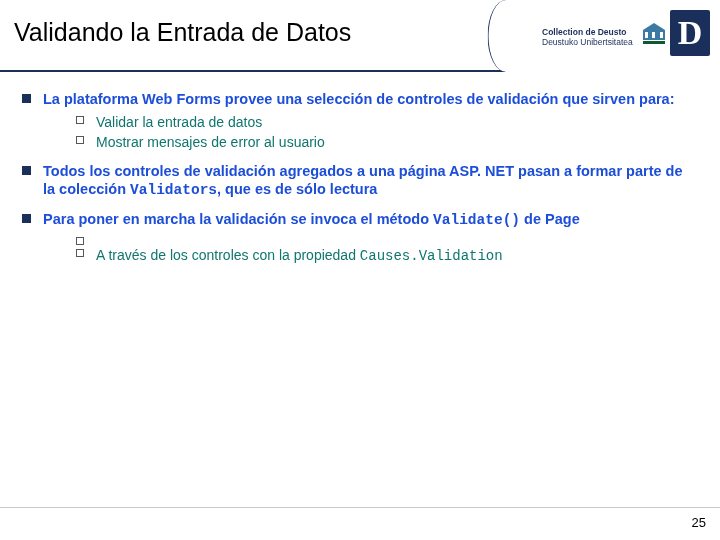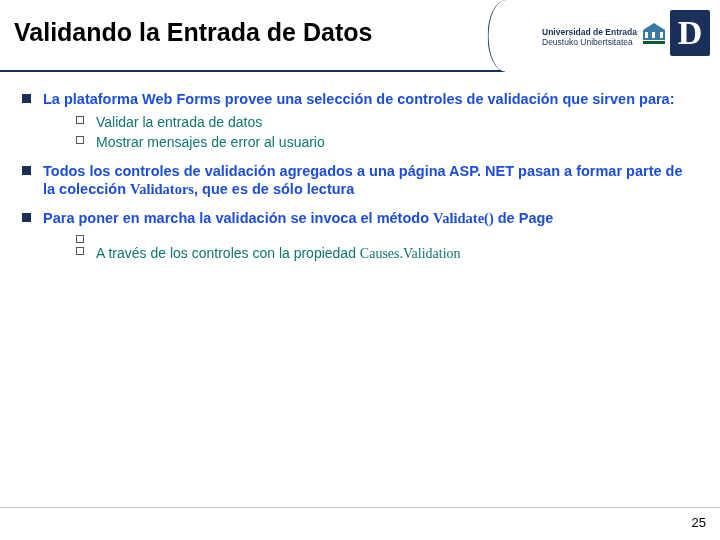--- a/index.html
+++ b/index.html
@@ -15,21 +15,21 @@
     position: relative;
     height: 72px;
     border-bottom: 2px solid #1a2f5a;
   }
   .title {
     position: absolute;
     left: 14px;
     top: 18px;
     font-size: 25px;
     color: #000;
-    font-weight: bold;
+    font-weight: normal;
   }
   .logo-wrap {
     position: absolute;
     right: 0;
     top: 0;
     width: 260px;
     height: 72px;
   }
   .tab-shape {
     position: absolute;
@@ -150,21 +150,21 @@
     border: 1px solid #555;
     flex-shrink: 0;
     margin-top: 3px;
     margin-right: 12px;
   }
   .b2-text {
     font-size: 14px;
     color: #0f766e;
     line-height: 1.35;
   }
-  .mono { font-family: Liberation Serif, serif; }
+  .mono { font-family: Liberation Mono, monospace; }
   .page-num {
     position: absolute;
     right: 14px;
     bottom: 10px;
     font-size: 13px;
     color: #000;
   }
   .footer-line {
     position: absolute;
     left: 0;
@@ -176,21 +176,21 @@
 </style>
 </head>
 <body>
 
 <div class="header">
   <div class="title">Validando la Entrada de Datos</div>
   <div class="logo-wrap">
     <div class="tab-shape"></div>
     <div class="logo">
       <div class="logo-text">
-        <div class="line1">Universidad de Entrada</div>
+        <div class="line1">Collection de Deusto</div>
         <div class="line2">Deustuko Unibertsitatea</div>
       </div>
       <div class="logo-mark">
         <div class="logo-icon">
           <div class="roof"></div>
           <div class="body">
               <span></span>
               <span></span>
               <span></span>
             </div>

